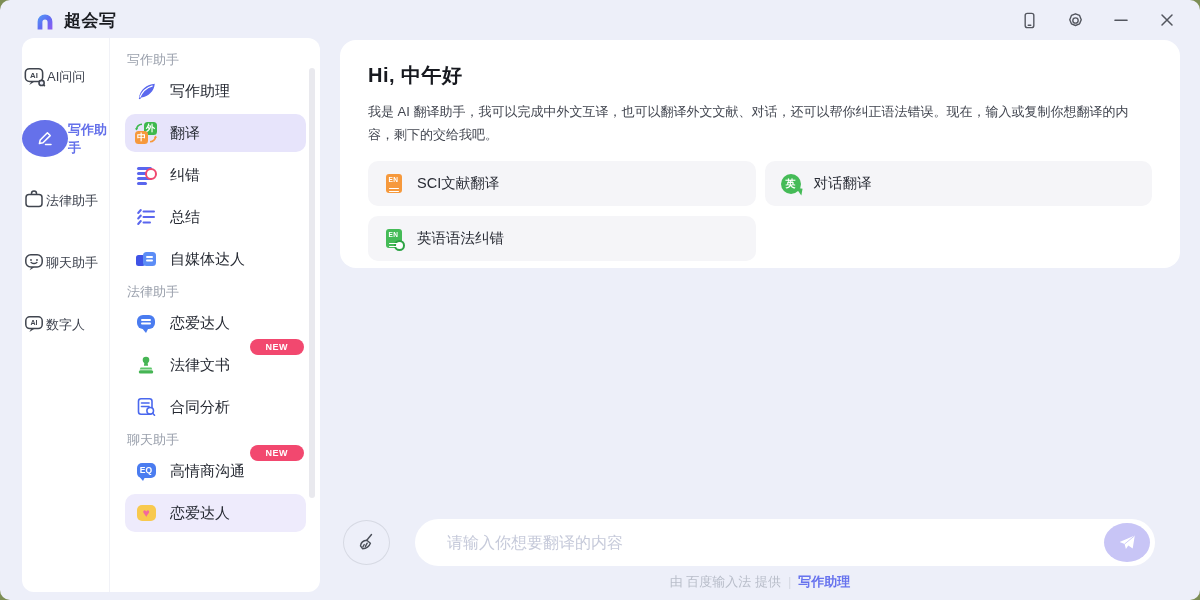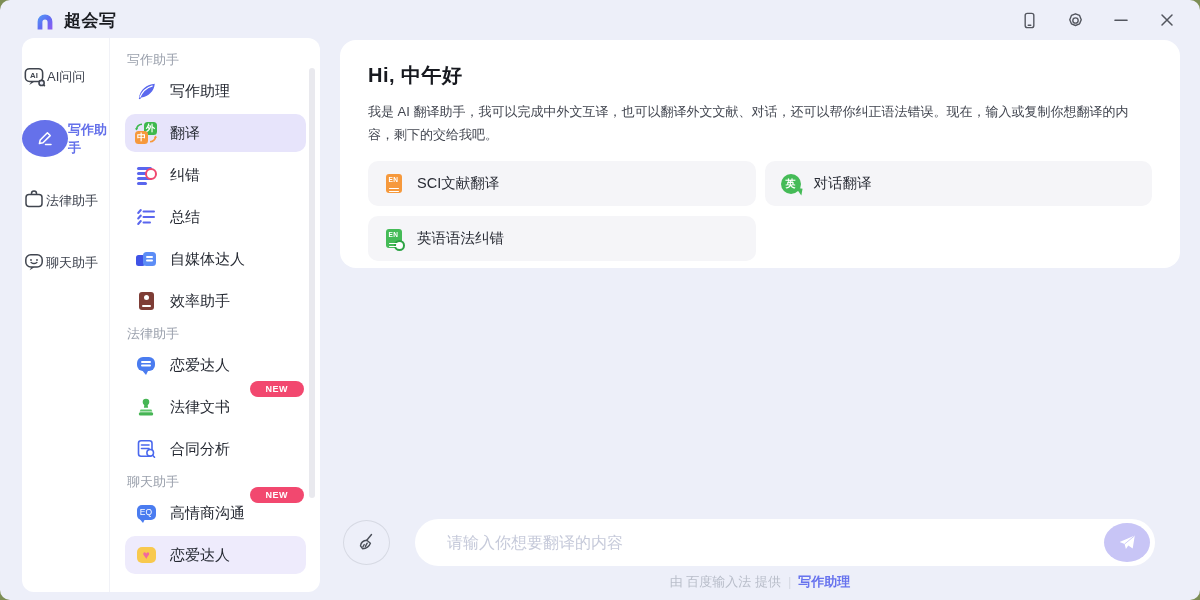--- a/index.html
+++ b/index.html
@@ -45,21 +45,21 @@
   .md-b{position:absolute;left:8px;top:3.5px;width:13px;height:14px;border-radius:3.5px;background:#5c8df6}
   .md-b::before{content:"";position:absolute;left:3px;top:4.5px;width:7px;height:1.8px;background:#fff;border-radius:1px;box-shadow:0 3.5px 0 #fff}
   .pp{width:15px;height:18px;border-radius:3px;background:#f6993c;position:relative}
   .pp::before{content:"";position:absolute;left:3px;top:5px;width:9px;height:1.8px;background:#fff;border-radius:1px;box-shadow:0 3.5px 0 #fff,0 7px 0 #fff}
   .ef{width:15px;height:18px;border-radius:3px;background:#7e3d36;position:relative}
   .ef::before{content:"";position:absolute;left:5px;top:3px;width:5px;height:5px;border-radius:50%;background:#fff}
   .ef::after{content:"";position:absolute;left:3px;bottom:3.5px;width:9px;height:2px;border-radius:1px;background:#fff}
   .lc{width:18px;height:13.5px;border-radius:6px;background:#4a7cf0;position:relative;margin-top:-2px}
   .lc::before{content:"";position:absolute;left:4px;top:4px;width:10px;height:1.8px;background:#fff;border-radius:1px;box-shadow:0 3.5px 0 #fff}
   .lc-tail{position:absolute;left:6px;bottom:1px;width:0;height:0;border-left:5px solid transparent;border-right:3px solid transparent;border-top:6px solid #4a7cf0}
-  .eq-sq{width:19px;height:15px;border-radius:5px;background:#4a7cf0;color:#fff;font-size:8.5px;font-weight:400;display:flex;align-items:center;justify-content:center;margin-top:-2px}
+  .eq-sq{width:19px;height:15px;border-radius:5px;background:#4a7cf0;color:#fff;font-size:8.5px;font-weight:700;display:flex;align-items:center;justify-content:center;margin-top:-2px}
   .eq-tail{position:absolute;left:3px;bottom:1px;width:0;height:0;border-left:5px solid transparent;border-right:3px solid transparent;border-top:6px solid #4a7cf0}
   .lv{width:19px;height:16px;border-radius:5px;background:#f8c94e;display:flex;align-items:center;justify-content:center}
   .lv span{color:#f2679e;font-size:12px;line-height:1}
 
   
   .main-card{position:absolute;left:340px;top:40px;width:840px;height:228px;background:#fff;border-radius:16px;padding:22px 28px;box-sizing:border-box}
   .greeting{margin:0;font-size:20px;font-weight:700;color:#17191f;letter-spacing:.5px}
   .desc{margin:11px 0 0;font-size:13px;line-height:1.78;color:#41454f}
   .sugs{margin-top:15px;display:grid;grid-template-columns:1fr 1fr;gap:10px 9px}
   .sug{height:45px;background:#f5f5f8;border-radius:10px;display:flex;align-items:center;gap:13px;padding-left:16px;cursor:pointer}
@@ -176,20 +176,30 @@
             <rect x="3.8" y="4.8" width="16.4" height="12.2" rx="5"></rect>
             <circle cx="9" cy="10" r=".9" fill="#40454f" stroke="none"></circle>
               <circle cx="15" cy="10" r=".9" fill="#40454f" stroke="none"></circle>
             <path d="M9.2 12.5 q2.8 2.1 5.6 0"></path>
             <path d="M9.5 17 L7.6 20.3 L12.3 17.3" fill="#40454f" stroke="none"></path>
           </svg>
         </span>
         <span class="rail-label">聊天助手</span>
       </div>
 
+      <div class="rail-item">
+        <span class="rail-ico">
+          <svg width="24" height="24" viewBox="0 0 24 24" fill="none" stroke="#40454f" stroke-width="1.5" stroke-linejoin="round">
+            <rect x="3.8" y="4.8" width="16.4" height="11.8" rx="4"></rect>
+            <text x="12" y="13.3" text-anchor="middle" font-size="7" font-weight="bold" fill="#40454f" stroke="none">AI</text>
+            <path d="M9.3 16.6 L7.4 19.9 L12.1 16.9" fill="#40454f" stroke="none"></path>
+          </svg>
+        </span>
+        <span class="rail-label">数字人</span>
+      </div>
     </div>
 
     <div class="list">
       <div class="sec-header">写作助手</div>
 
       <div class="row">
         <span class="ic">
           <svg width="22" height="22" viewBox="0 0 22 22">
               <path d="M3.8 18.8 C4.8 9.5 12 4.2 19.8 3.8 c-.7 7.4-6.3 13-13.4 13.6 l-1.4 1.8 Z" fill="#5a68ee"></path>
               <path d="M4.8 17.5 C7.2 11.8 12.2 7.4 17.6 5.9" stroke="#fff" stroke-width="1.1" fill="none"></path>
@@ -241,26 +251,20 @@
 
       <div class="row">
         <span class="ic">
           <span class="md-a"></span>
           <span class="md-b"></span>
         </span>
         <span class="row-label">自媒体达人</span>
       </div>
 
 
-      <div class="row">
-        <span class="ic">
-            <span class="ef"></span>
-          </span>
-        <span class="row-label">效率助手</span>
-      </div>
 
       <div class="sec-header">法律助手</div>
 
       <div class="row">
         <span class="ic">
           <span class="lc"></span>
             <span class="lc-tail"></span>
         </span>
         <span class="row-label">恋爱达人</span>
       </div>

